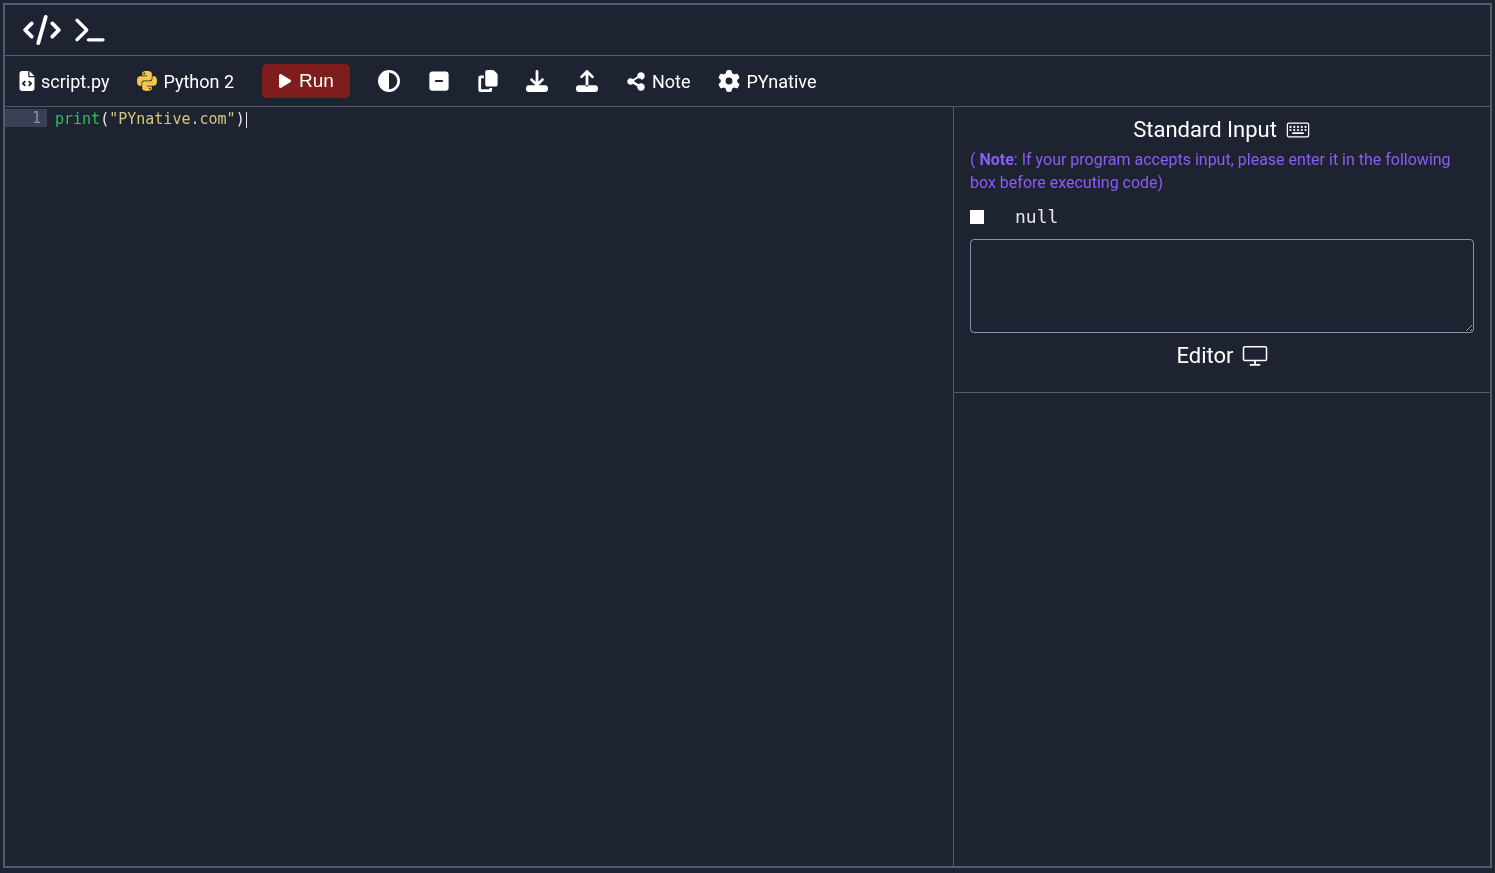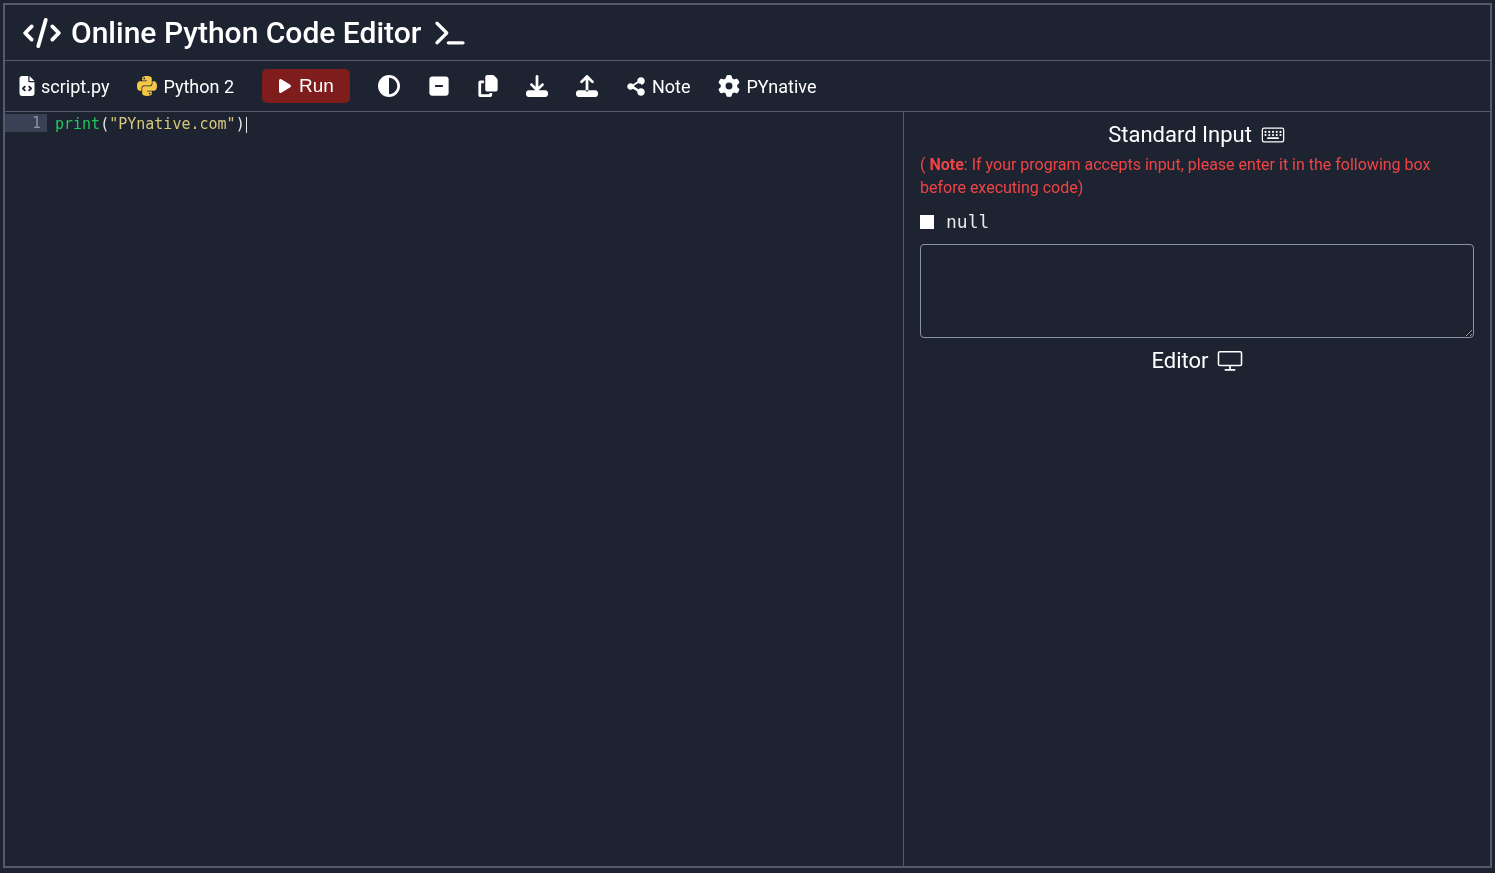--- a/index.html
+++ b/index.html
@@ -103,49 +103,49 @@
 .tok-str { color: #d6c87a; }
 .cursor {
   display: inline-block;
   width: 1px;
   height: 16px;
   background: #e8e8e8;
   vertical-align: middle;
   margin-left: 1px;
 }
 .right-pane {
-  width: 587px;
+  width: 537px;
   border-left: 1px solid #555b6e;
   display: flex;
-  flex-direction: row;
+  flex-direction: column;
 }
 .stdin-section {
   padding: 10px 16px 14px 16px;
 }
 .section-title {
   text-align: center;
   font-size: 22px;
   font-weight: 400;
   color: #fff;
   display: flex;
   align-items: center;
   justify-content: center;
   gap: 8px;
 }
 .note-text {
   font-size: 16px;
-  color: #ef4444;
+  color: #8b5cf6;
   margin-top: 6px;
   line-height: 1.45;
 }
 .note-text b { font-weight: 700; }
 .null-row {
   display: flex;
   align-items: center;
-  gap: 12px;
+  gap: 31px;
   margin-top: 12px;
   font-family: "Consolas", "Monaco", monospace;
   font-size: 18px;
 }
 .null-box {
   width: 14px;
   height: 14px;
   background: #fff;
 }
 .stdin-textarea {
@@ -175,21 +175,20 @@
 <body>
 
 <div class="container">
 
   <div class="header">
     <span class="code-icon-wrap">
       <svg width="38" height="30" viewBox="0 0 640 512" fill="#fff">
           <path d="M392.8 1.2c-17-4.9-34.7 5-39.6 22l-128 448c-4.9 17 5 34.7 22 39.6s34.7-5 39.6-22l128-448c4.9-17-5-34.7-22-39.6zm80.6 120.1c-12.5 12.5-12.5 32.8 0 45.3L562.7 256l-89.4 89.4c-12.5 12.5-12.5 32.8 0 45.3s32.8 12.5 45.3 0l112-112c12.5-12.5 12.5-32.8 0-45.3l-112-112c-12.5-12.5-32.8-12.5-45.3 0zm-306.7 0c-12.5-12.5-32.8-12.5-45.3 0l-112 112c-12.5 12.5-12.5 32.8 0 45.3l112 112c12.5 12.5 32.8 12.5 45.3 0s12.5-32.8 0-45.3L77.3 256l89.4-89.4c12.5-12.5 12.5-32.8 0-45.3z"></path>
         </svg>
     </span>
-    <span class="header-title">Online Python Code Editor</span>
     <span class="terminal-icon-wrap">
       <svg width="30" height="26" viewBox="0 0 576 512" fill="#fff">
           <path d="M9.4 86.6C-3.1 74.1-3.1 53.9 9.4 41.4s32.8-12.5 45.3 0l192 192c12.5 12.5 12.5 32.8 0 45.3l-192 192c-12.5 12.5-32.8 12.5-45.3 0s-12.5-32.8 0-45.3L178.7 256 9.4 86.6zM256 416h288c17.7 0 32 14.3 32 32s-14.3 32-32 32H256c-17.7 0-32-14.3-32-32s14.3-32 32-32z"></path>
         </svg>
     </span>
   </div>
 
   <div class="toolbar">
     <div class="toolbar-item">
       <span>

